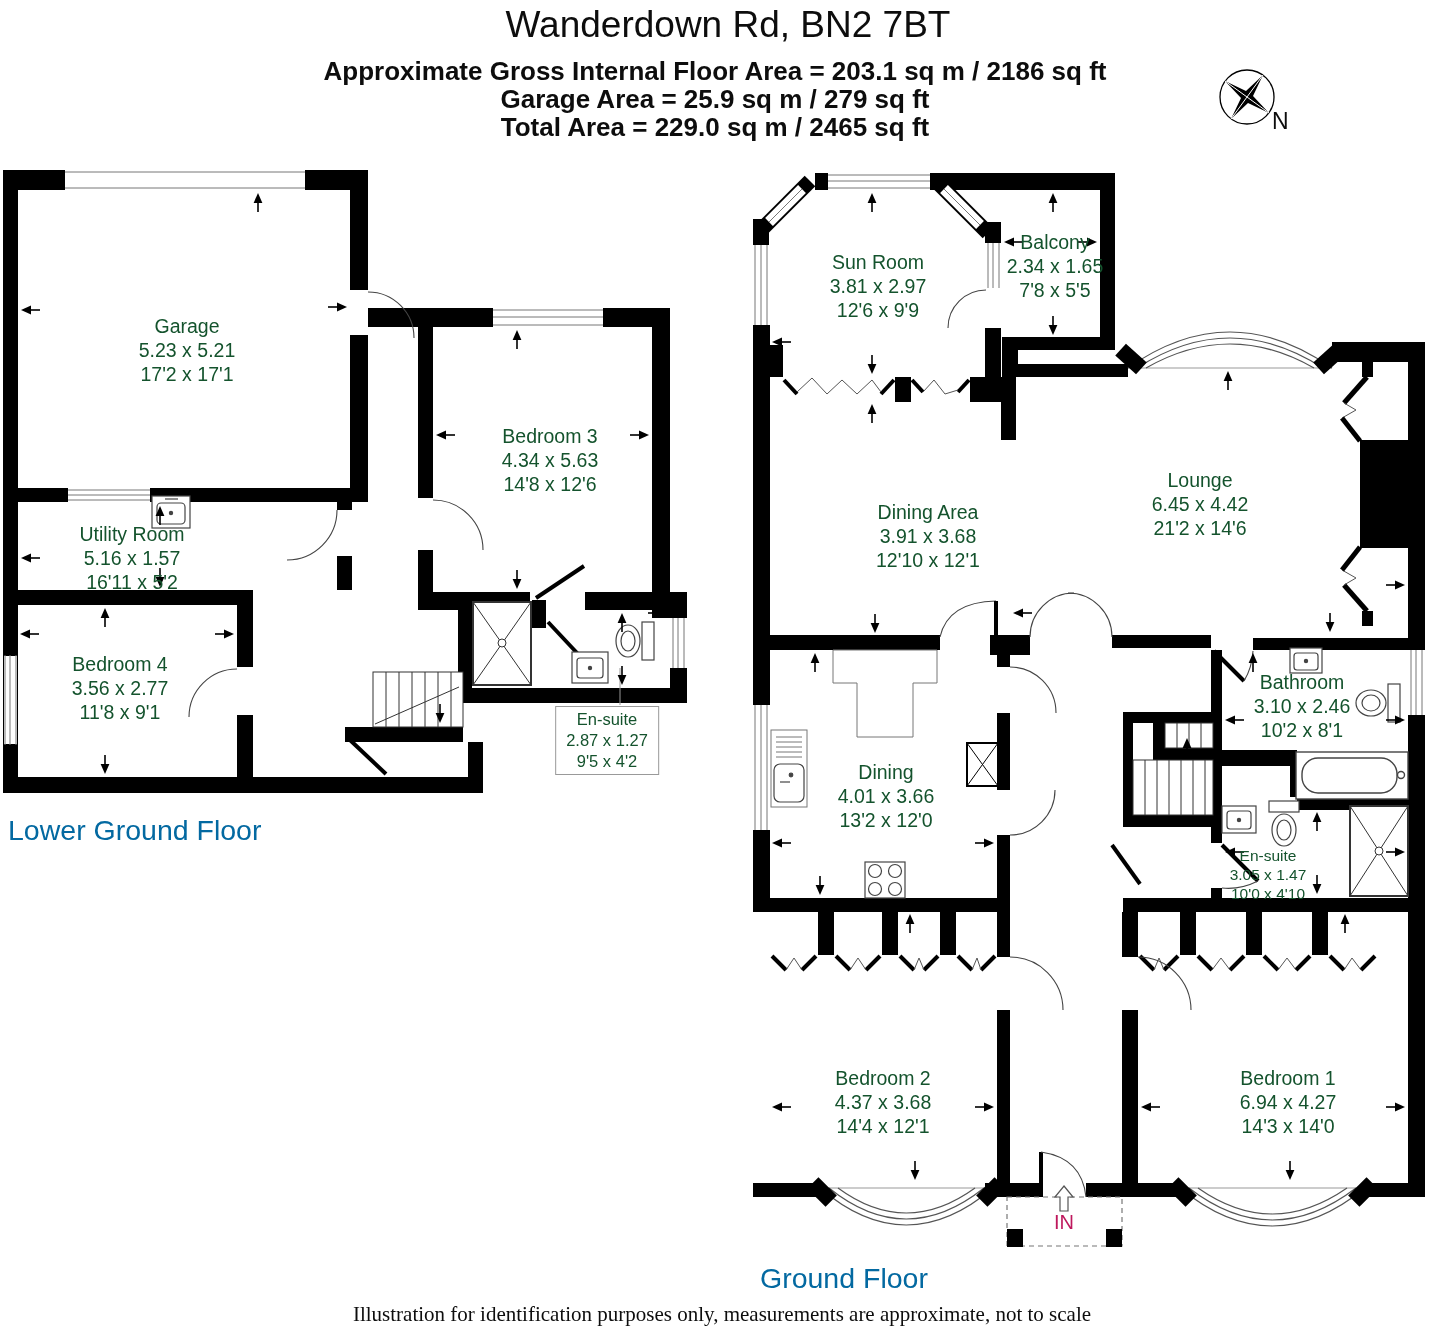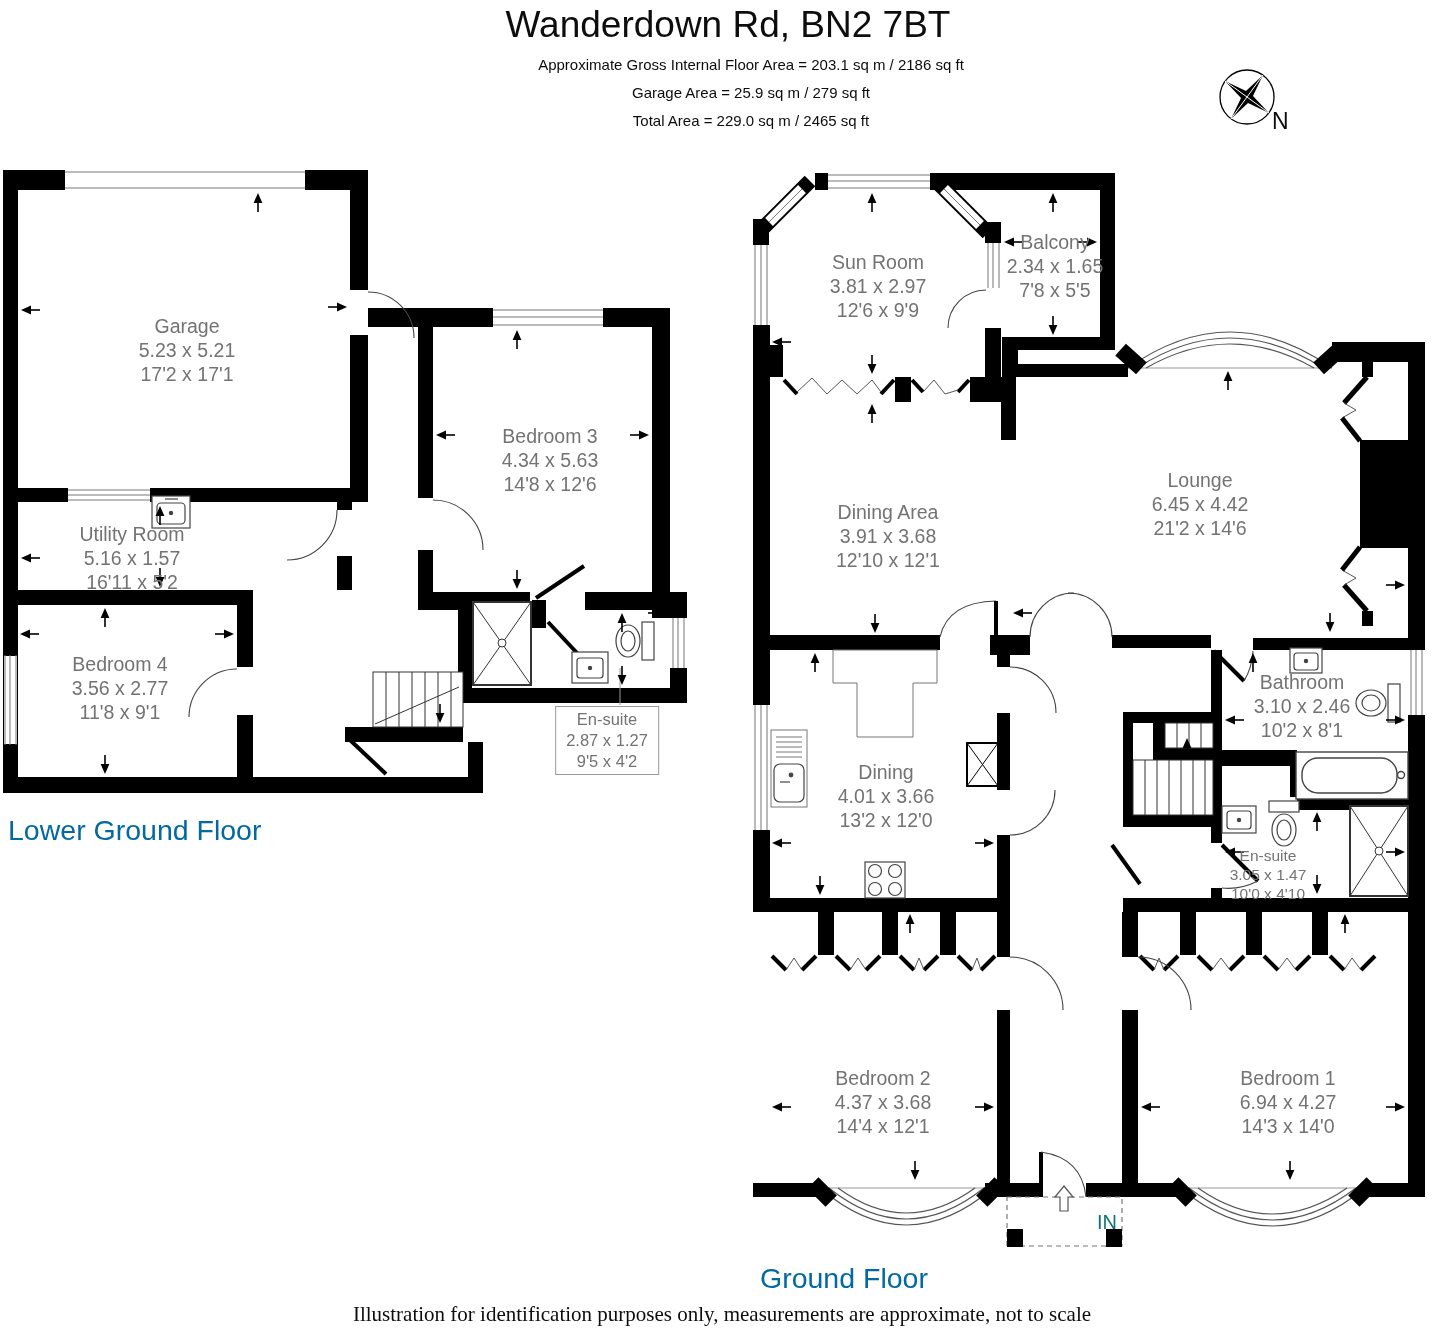--- a/index.html
+++ b/index.html
@@ -2,30 +2,30 @@
 <html><head>
 <meta charset="utf-8">
 <style>
   html,body{margin:0;padding:0;background:#fff;}
   .page{position:relative;width:1435px;height:1344px;background:#fff;overflow:hidden;
         font-family:"Liberation Sans",sans-serif;color:#111;}
   .page svg{position:absolute;left:0;top:0;}
   .hdr-title{position:absolute;left:715px;top:4px;transform:translateX(-50%);
              font-size:37px;font-weight:400;white-space:nowrap;color:#0d0d0d;margin-left:13px;}
   .hdr-sub{position:absolute;left:715px;transform:translateX(-50%);
-           font-size:15px;font-weight:normal;white-space:nowrap;color:#0d0d0d;margin-left:36px;}
+           font-size:26px;font-weight:bold;white-space:nowrap;color:#0d0d0d;}
   .room-label{position:absolute;transform:translateX(-50%);text-align:center;
-              font-size:19.5px;line-height:24px;white-space:nowrap;color:#737373;}
+              font-size:19.5px;line-height:24px;white-space:nowrap;color:#14532d;}
   .room-label.small{font-size:15.5px;line-height:19px;}
   .room-label.boxed{border:1px solid #999;background:#fff;padding:2px 10px;
                     font-size:16.5px;line-height:21px;}
   .floor-label{position:absolute;font-size:28.5px;color:#0369a1;white-space:nowrap;}
   .disclaimer{position:absolute;left:722px;top:1302px;transform:translateX(-50%);
               font-size:21px;color:#0d0d0d;white-space:nowrap;font-family:Liberation Serif, serif;}
-  .in-label{position:absolute;transform:translateX(-50%);font-size:20px;color:#0f766e;margin-left:43px;}
+  .in-label{position:absolute;transform:translateX(-50%);font-size:20px;color:#be185d;}
   .n-label{position:absolute;font-size:23px;color:#0d0d0d;}
 </style>
 </head>
 <body>
 
 <div class="page">
 
 <svg width="1435" height="1344" viewBox="0 0 1435 1344">
   <defs>
     <g id="au">
@@ -507,21 +507,21 @@
   <div class="room-label" style="left:878px;top:250px">
     <div>Sun Room</div>
     <div>3.81 x 2.97</div>
     <div>12'6 x 9'9</div>
   </div>
   <div class="room-label" style="left:1055px;top:230px">
     <div>Balcony</div>
     <div>2.34 x 1.65</div>
     <div>7'8 x 5'5</div>
   </div>
-  <div class="room-label" style="left:888px;top:500px">
+  <div class="room-label" style="left:928px;top:500px">
     <div>Dining Area</div>
     <div>3.91 x 3.68</div>
     <div>12'10 x 12'1</div>
   </div>
   <div class="room-label" style="left:1200px;top:468px">
     <div>Lounge</div>
     <div>6.45 x 4.42</div>
     <div>21'2 x 14'6</div>
   </div>
   <div class="room-label" style="left:886px;top:760px">

